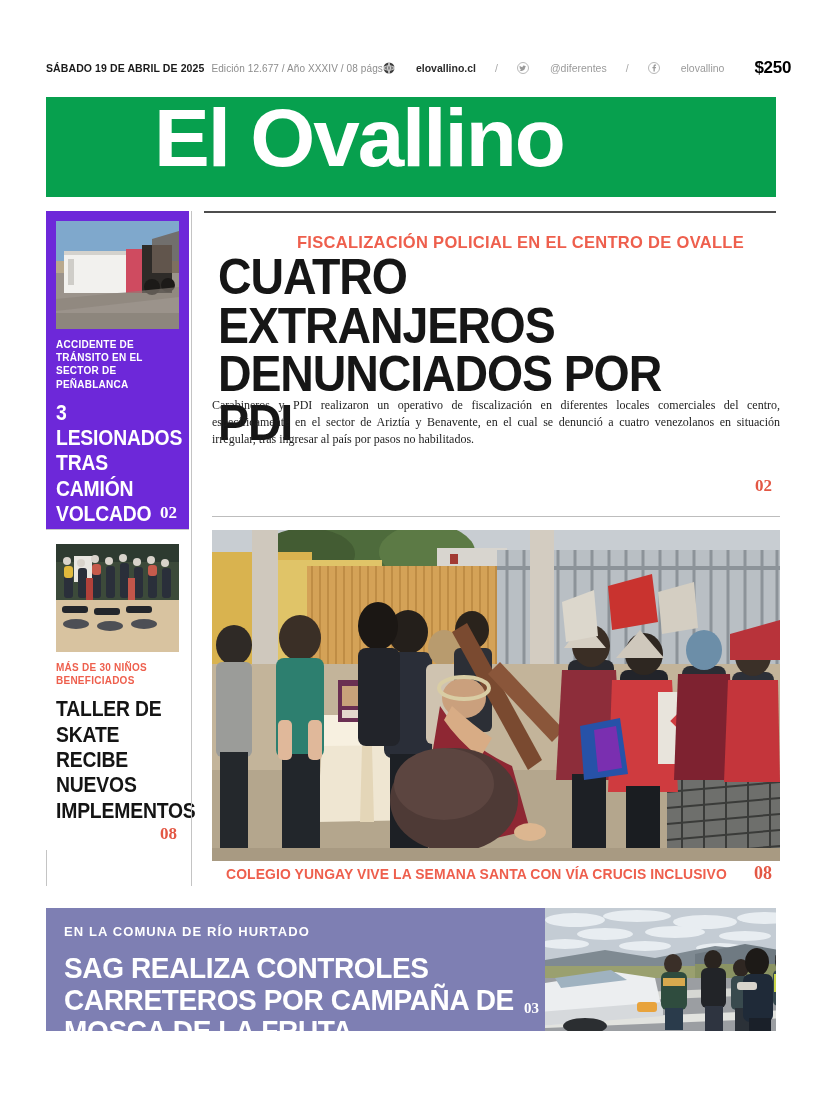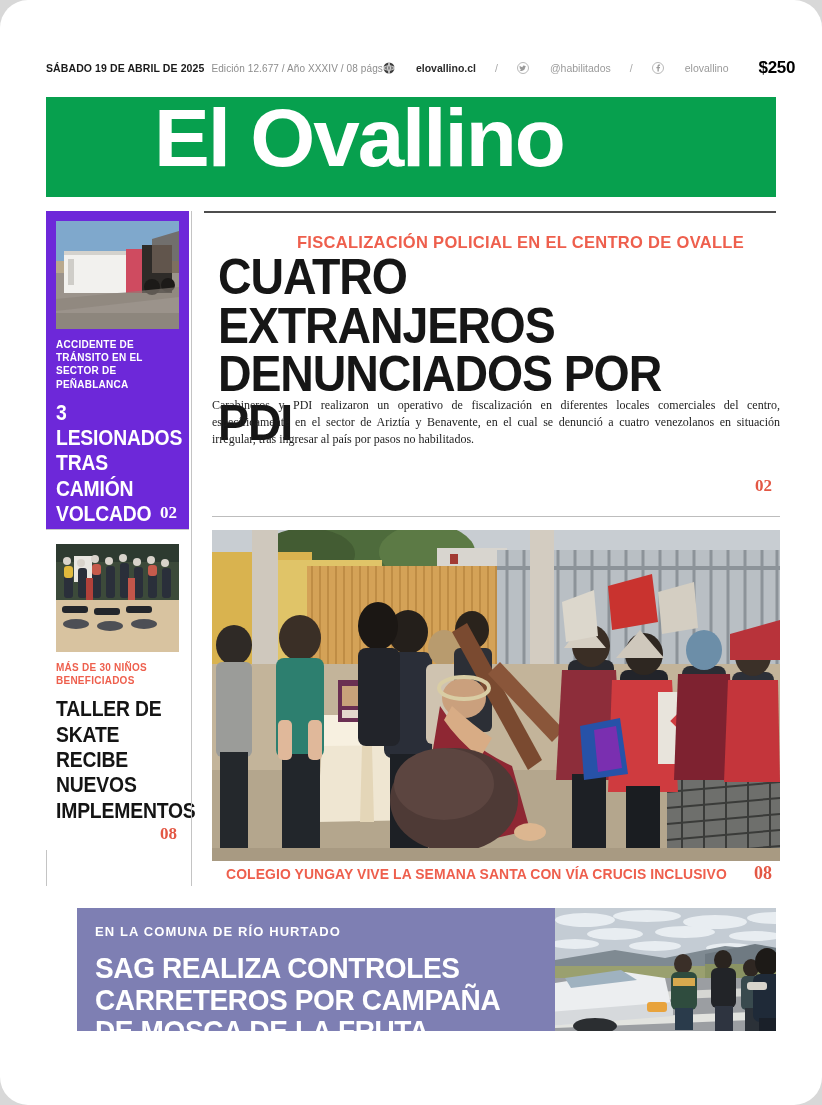--- a/index.html
+++ b/index.html
@@ -11,21 +11,20 @@
   body {
     font-family: "Liberation Sans", sans-serif;
   }
   .page {
     position: relative;
     width: 822px;
     height: 1105px;
     background: #ffffff;
     overflow: hidden;
     box-sizing: border-box;
-    border-radius: 28px;
   }
 
   
   .topbar {
     position: absolute;
     left: 46px;
     top: 55px;
     width: 730px;
     height: 26px;
     display: flex;
@@ -312,21 +311,20 @@
     width: 730px;
     height: 123px;
     display: flex;
   }
   .bottom-text {
     width: 528px;
     background: #7e7fb3;
     box-sizing: border-box;
     padding: 16px 16px 10px 18px;
     position: relative;
-    margin-left: 31px;
   }
   .bottom-kicker {
     color: #ffffff;
     font-size: 13px;
     font-weight: bold;
     letter-spacing: 1.1px;
     text-transform: uppercase;
   }
   .bottom-headline {
     color: #ffffff;
@@ -377,21 +375,21 @@
         </svg>
       </span>
       <span class="web-handle">elovallino.cl</span>
       <span class="sep">/</span>
       <span class="ic">
         <svg width="12" height="12" viewBox="0 0 24 24">
           <circle cx="12" cy="12" r="11" fill="none" stroke="#9a9a9a" stroke-width="1.4"></circle>
           <path d="M18 8.3c-.5.2-1 .4-1.5.5.5-.3 1-.9 1.2-1.5-.5.3-1.1.5-1.7.7-.5-.5-1.2-.9-2-.9-1.5 0-2.8 1.3-2.8 2.8 0 .2 0 .4.1.6-2.3-.1-4.4-1.2-5.8-3-.2.4-.4.9-.4 1.4 0 1 .5 1.8 1.2 2.3-.4 0-.9-.1-1.2-.3 0 1.4.9 2.5 2.2 2.8-.2.1-.5.1-.7.1-.2 0-.4 0-.5-.1.4 1.1 1.4 1.9 2.6 1.9-1 .8-2.2 1.2-3.5 1.2h-.6c1.2.8 2.7 1.2 4.2 1.2 5 0 7.8-4.2 7.8-7.8v-.4c.5-.4 1-.9 1.4-1.5z" fill="#9a9a9a"></path>
         </svg>
       </span>
-      <span class="soc-handle">@habilitados</span>
+      <span class="soc-handle">@diferentes</span>
       <span class="sep">/</span>
       <span class="ic">
         <svg width="12" height="12" viewBox="0 0 24 24">
           <circle cx="12" cy="12" r="11" fill="none" stroke="#9a9a9a" stroke-width="1.4"></circle>
           <path d="M13.6 19v-6.4h2.2l.33-2.5h-2.53V8.5c0-.72.2-1.2 1.24-1.2h1.33V5.07A17 17 0 0 0 14.2 5c-1.93 0-3.25 1.17-3.25 3.32V10.1H8.8v2.5h2.15V19z" fill="#9a9a9a"></path>
         </svg>
       </span>
       <span class="soc-handle">elovallino</span>
       <span class="price">$250</span>
     </div>

